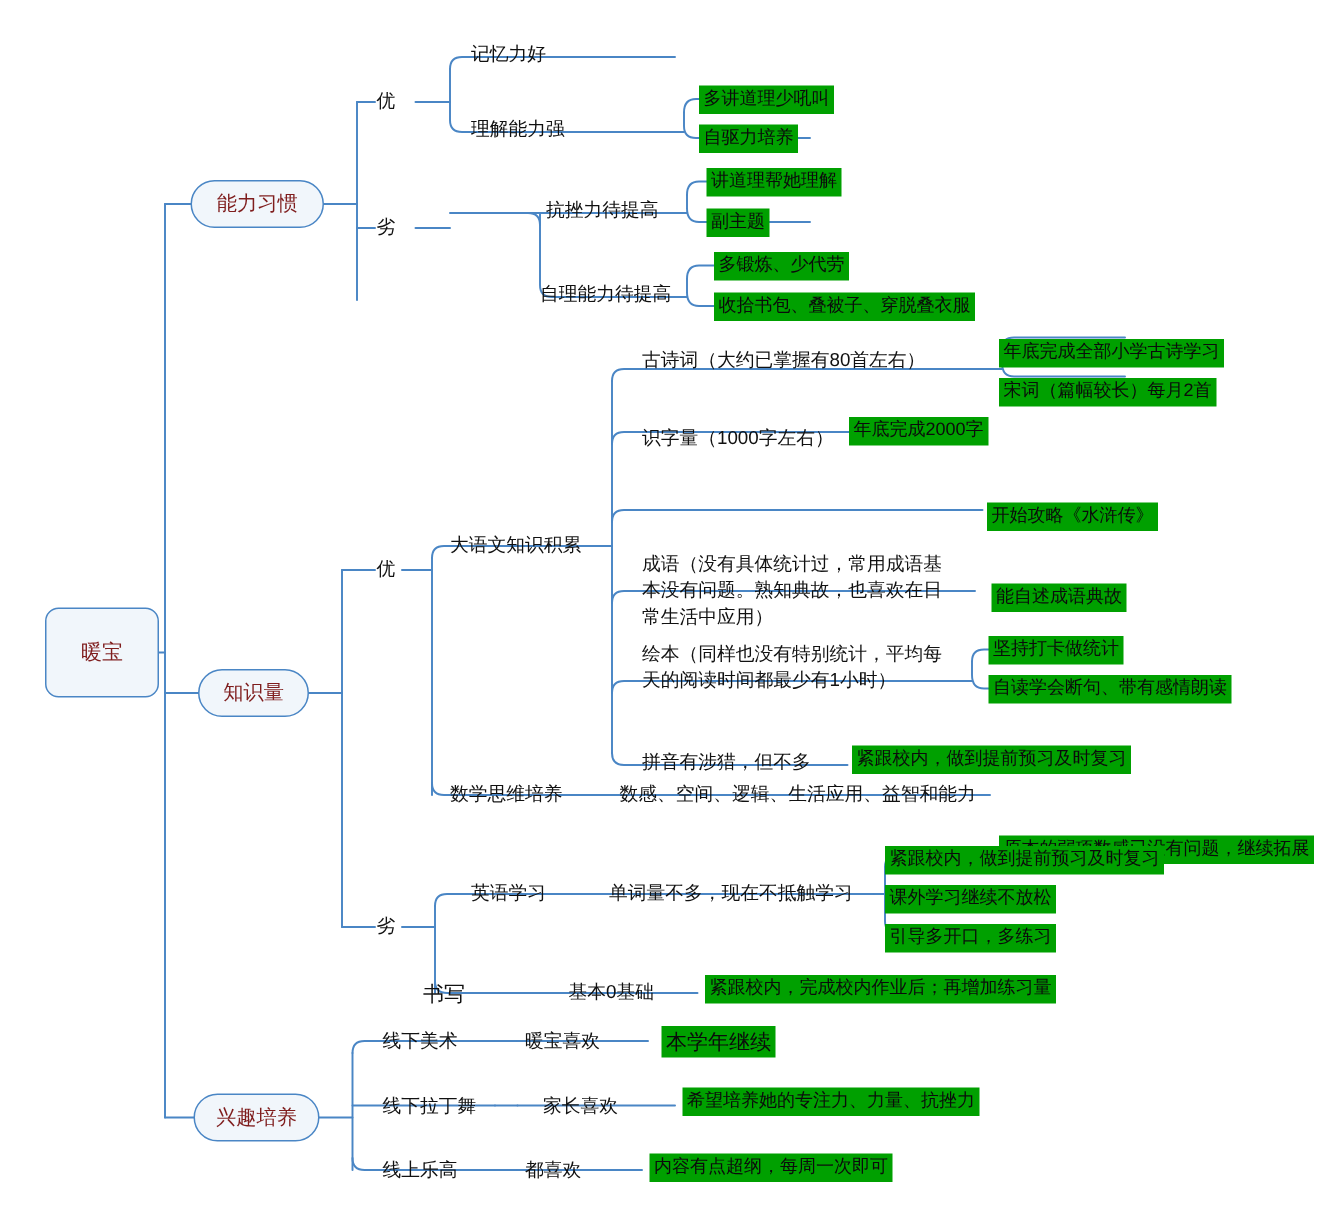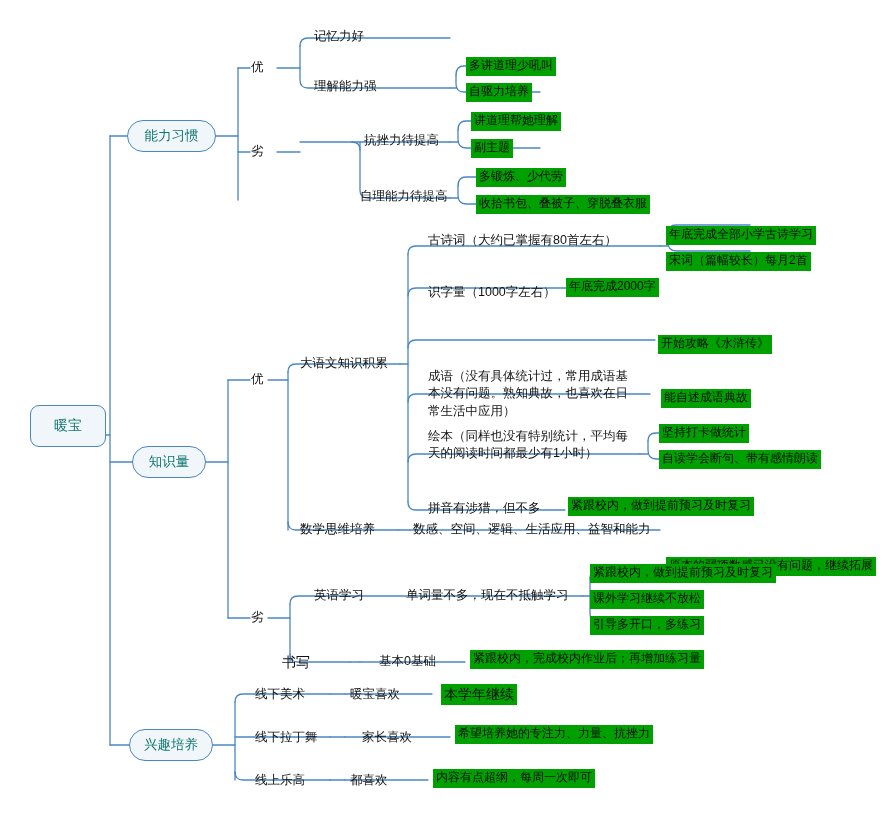--- a/index.html
+++ b/index.html
@@ -10,21 +10,21 @@
     -webkit-font-smoothing:antialiased;
   }
   #canvas{position:relative;width:891px;height:821px;}
   #wires{position:absolute;left:0;top:0;width:891px;height:821px;pointer-events:none;}
 
   
   .capsule{
     position:absolute;box-sizing:border-box;
     background:#f1f6fb;border:1.3px solid #4a86c5;
     display:flex;align-items:center;justify-content:center;
-    color:#0f766e;white-space:nowrap;
+    color:#7f1d1d;white-space:nowrap;
   }
   .capsule.root{border-radius:9px;}
   .capsule.lvl1{border-radius:999px;}
 
   
   .tlabel{
     position:absolute;color:#111111;white-space:nowrap;
     line-height:1.38;
   }
   .tlabel.wrap{white-space:normal;}
@@ -132,21 +132,21 @@
 
       <path d="M330,694 L345,694"></path>
       <path d="M345,694 L432,694"></path>
       <path d="M330,737 L345,737"></path>
       <path d="M345,737 L450,737"></path>
       <path d="M330,780 L345,780"></path>
       <path d="M345,780 L428,780"></path>
     </g>
   </svg>
 
-  <div class="capsule root" style="left:30px;top:405px;width:76px;height:42px;font-size:14px;">
+  <div class="capsule root" style="left:30px;top:405px;width:76px;height:60px;font-size:14px;">
     <span>暖宝</span>
   </div>
 
   <div class="capsule lvl1" style="left:127px;top:120px;width:89px;height:32px;font-size:13.5px;">
     <span>能力习惯</span>
   </div>
   <div class="capsule lvl1" style="left:132px;top:446px;width:74px;height:32px;font-size:13.5px;">
     <span>知识量</span>
   </div>
   <div class="capsule lvl1" style="left:129px;top:729px;width:84px;height:32px;font-size:13.5px;">

